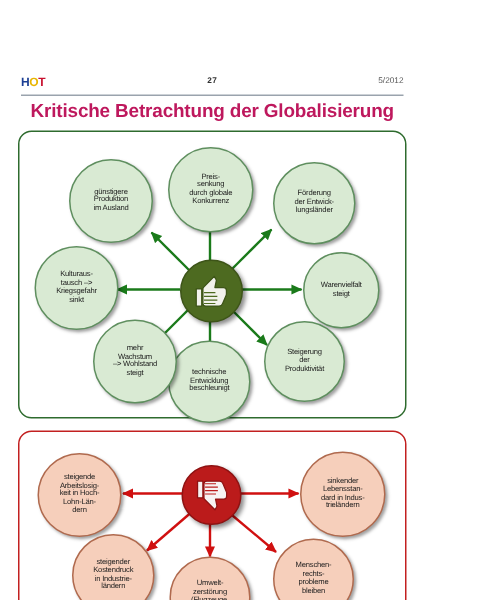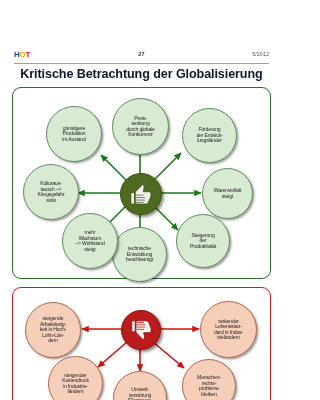--- a/index.html
+++ b/index.html
@@ -61,21 +61,21 @@
     color: #555555;
   }
 
   .title {
     position: absolute;
     left: 0; top: 26px;
     width: 283px;
     text-align: center;
     font-size: 12.6px;
     font-weight: bold;
-    color: #0f172a;
+    color: #be185d;
     letter-spacing: -0.1px;
     font-family: "Liberation Sans", sans-serif;
   }
 
   
   .panel {
     position: absolute;
     box-sizing: border-box;
     border-radius: 9px;
   }

